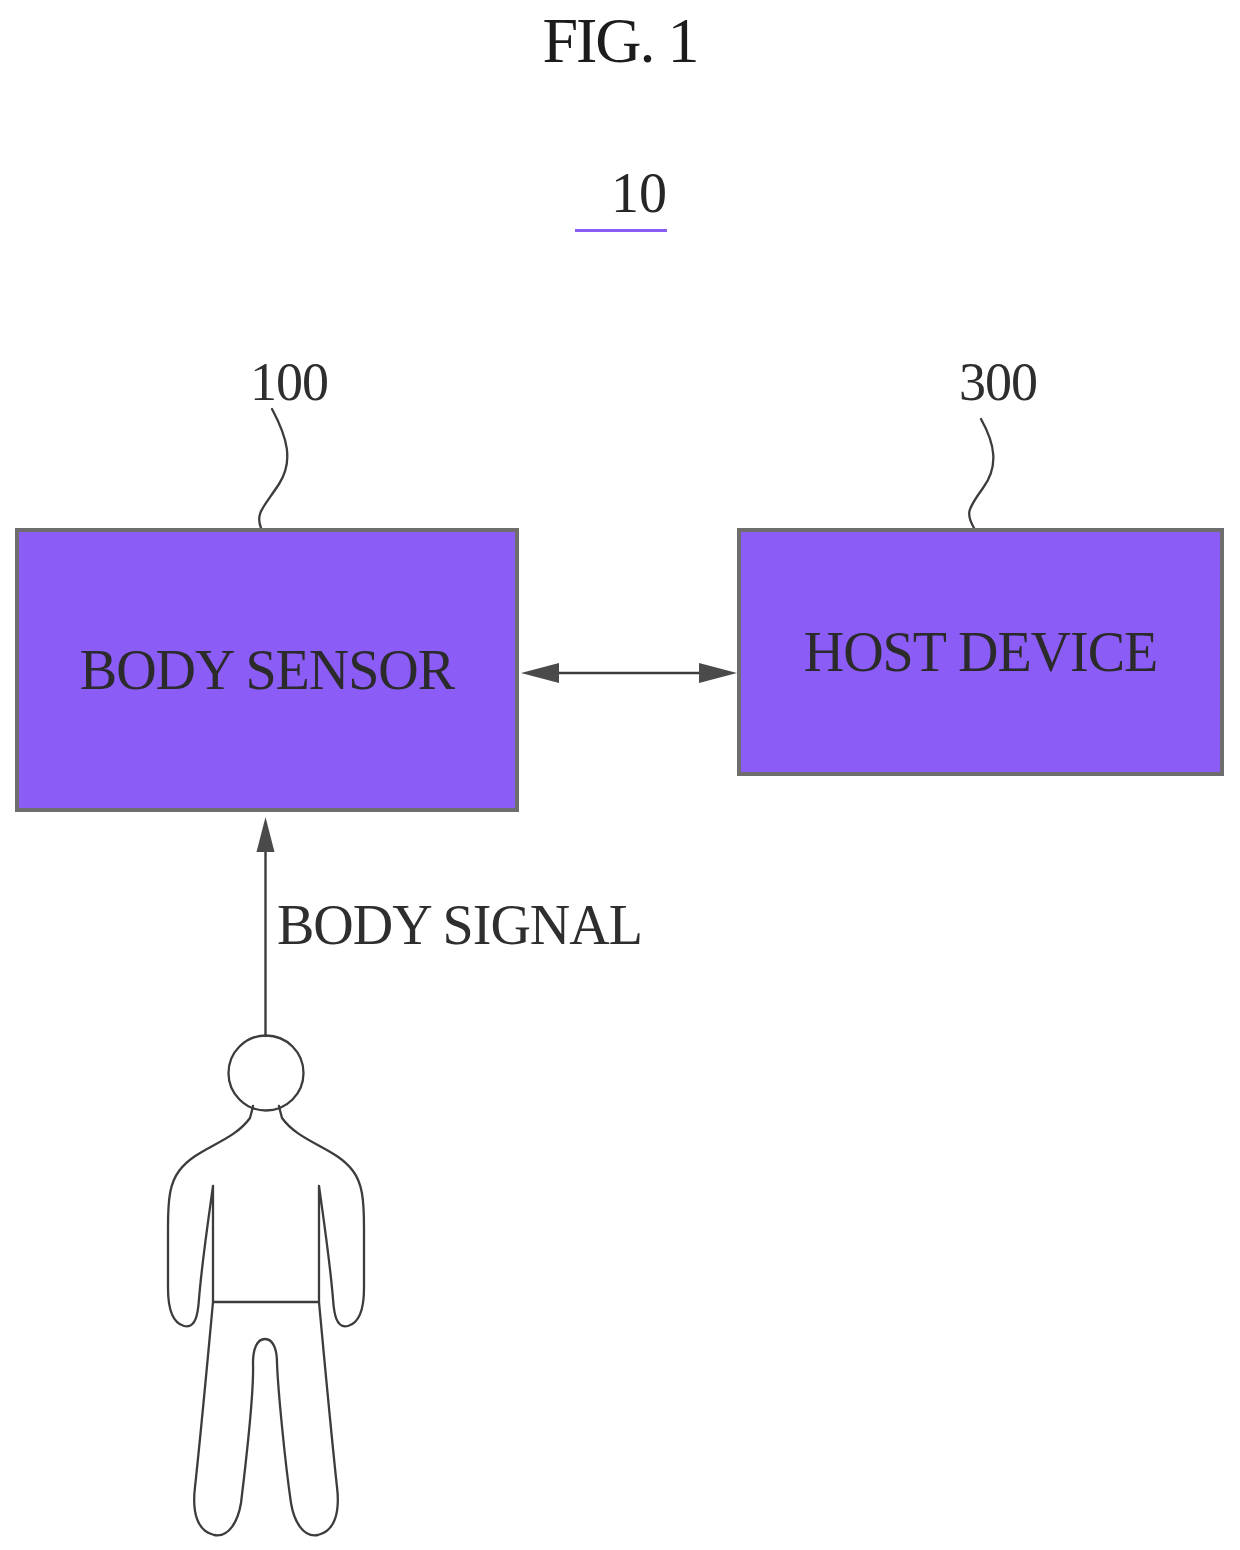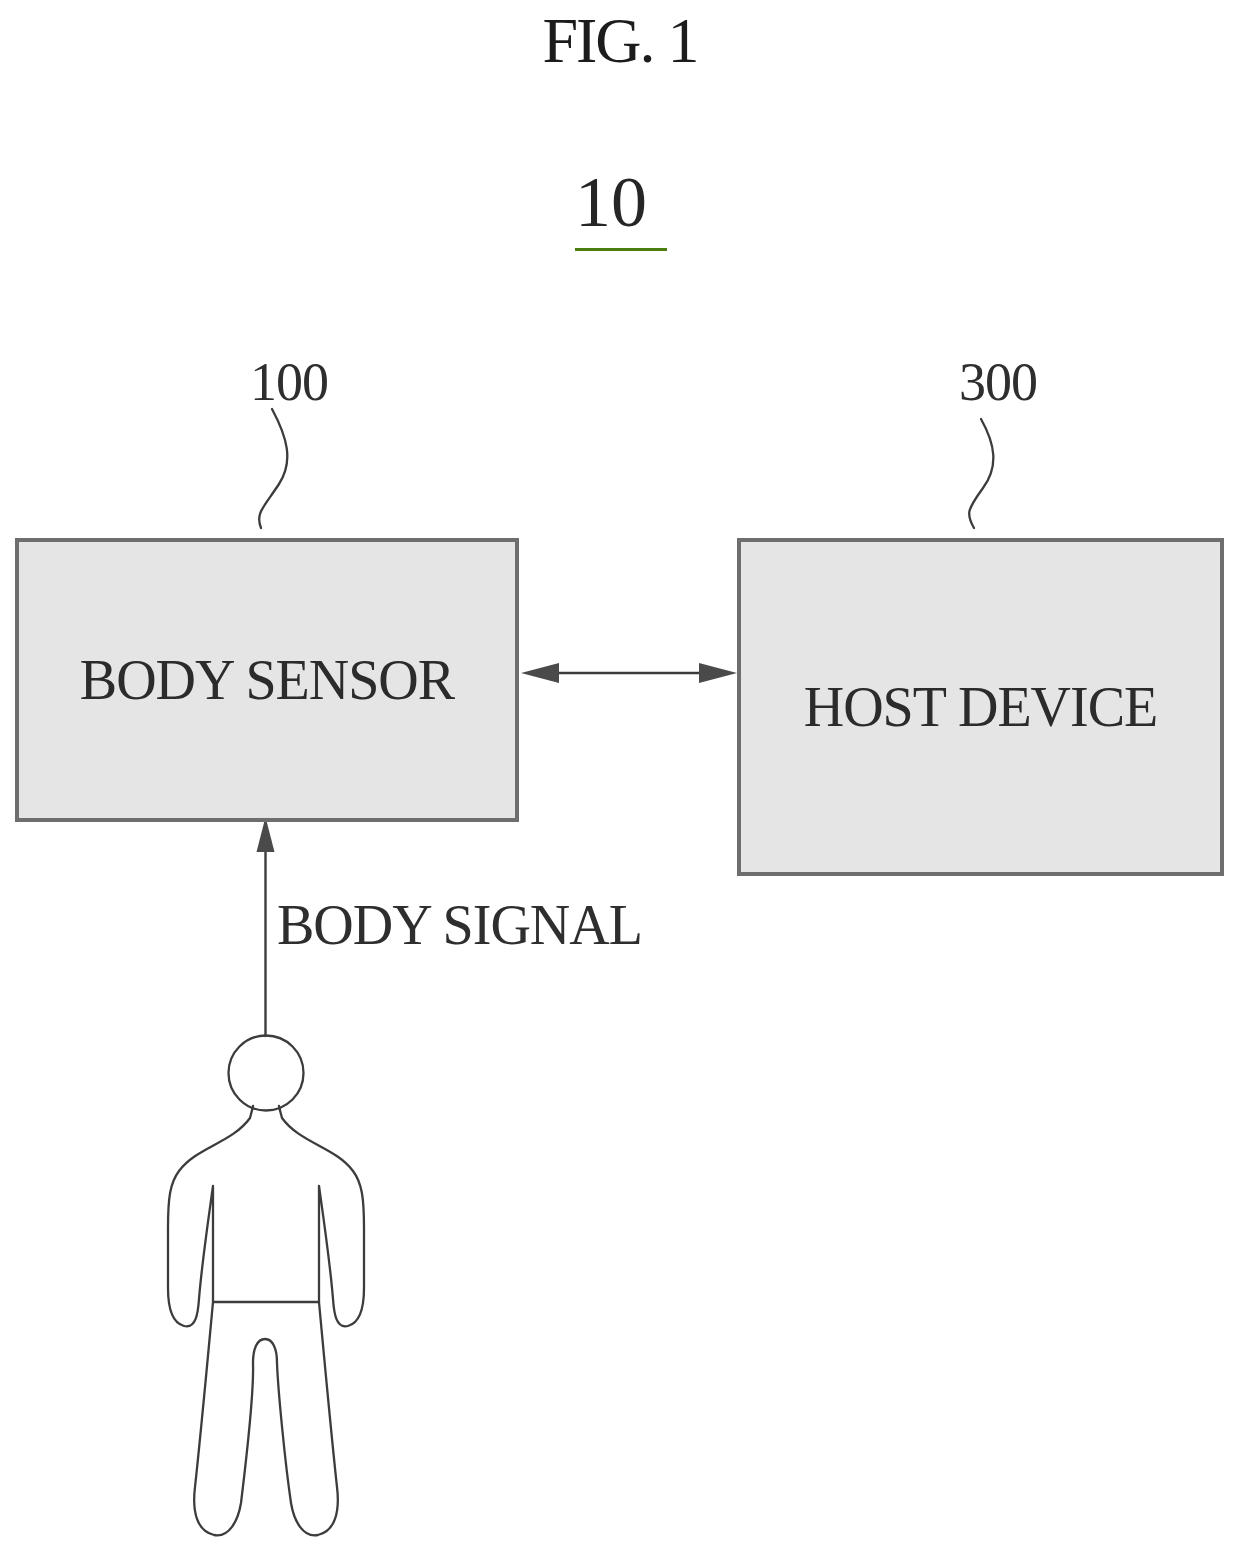--- a/index.html
+++ b/index.html
@@ -13,42 +13,41 @@
   }
   .abs{position:absolute;}
   .fig-title{
     left:0;top:4px;width:1240px;
     text-align:center;
     font-size:64px;font-weight:400;letter-spacing:-2px;
     color:#1c1c1c;
   }
   .fig-number{
     left:575px;top:161px;width:92px;
-    text-align:left;
-    font-size:72px;
+    text-align:right;
+    font-size:56px;
     padding-bottom:4px;
-    border-bottom:3px solid #4d7c0f;
+    border-bottom:3px solid #8b5cf6;
     color:#262626;
   }
   .ref-label{
     width:120px;text-align:right;
     font-size:54px;letter-spacing:-1px;
     color:#2e2e2e;
   }
   .ref-100{left:208px;top:351px;}
   .ref-300{left:917px;top:351px;}
   .node-box{
     border:4px solid #6e6e6e;
     box-sizing:border-box;
     display:flex;align-items:center;justify-content:center;
-    background:#e5e5e5;
-    margin-top:10px;
+    background:#8b5cf6;
   }
   .box-sensor{left:15px;top:528px;width:504px;height:284px;}
-  .box-host{left:737px;top:528px;width:487px;height:338px;}
+  .box-host{left:737px;top:528px;width:487px;height:248px;}
   .node-label{
     font-size:56px;letter-spacing:-1px;
     color:#2b2b2b;white-space:nowrap;
   }
   .signal-label{
     left:277px;top:893px;
     font-size:56px;letter-spacing:-1px;
     color:#2e2e2e;white-space:nowrap;
   }
   svg.lineart{left:0;top:0;}

